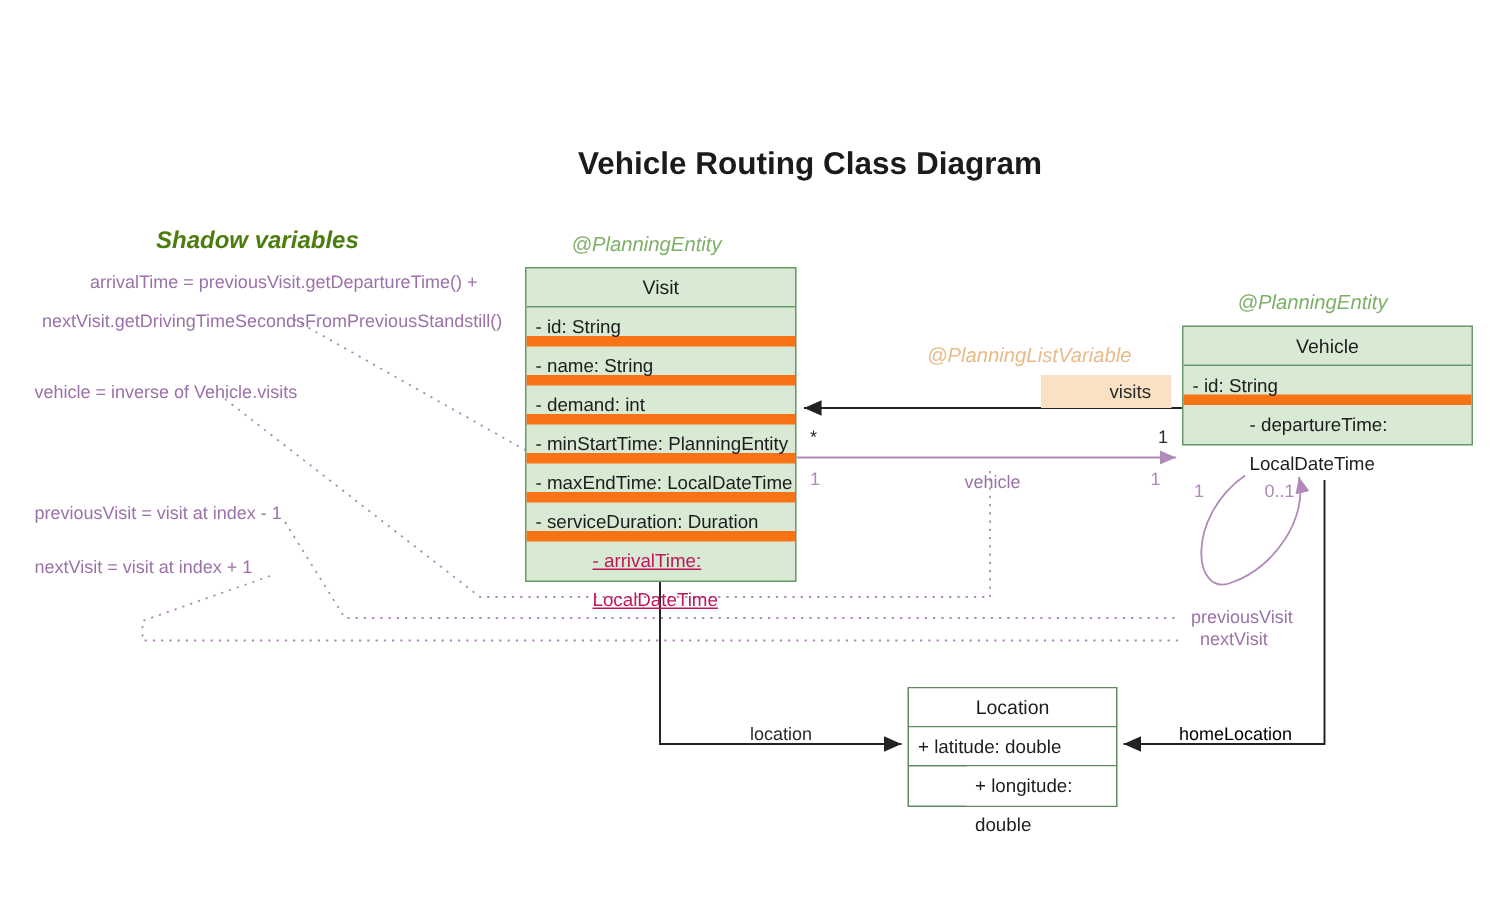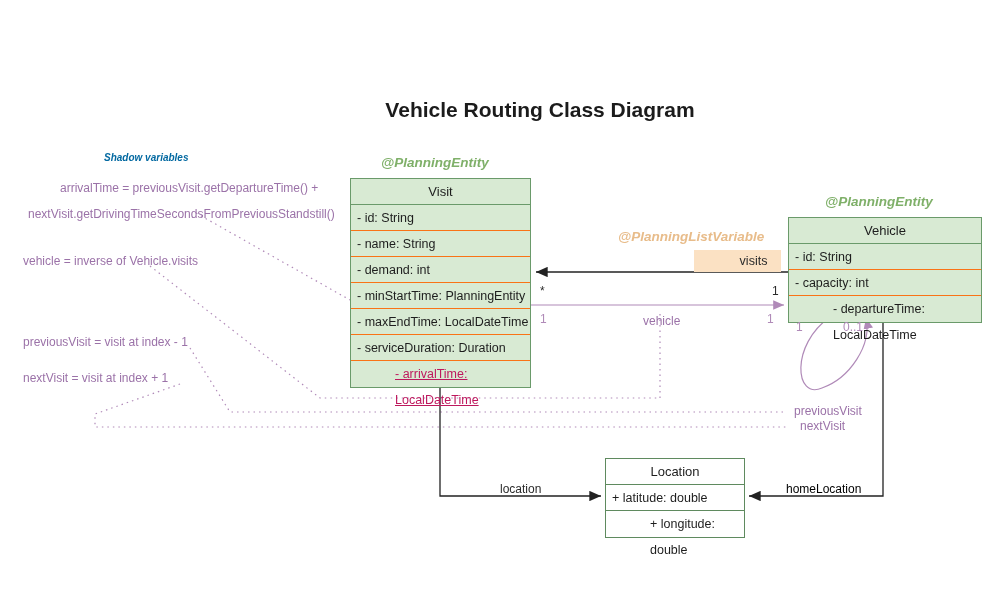--- a/index.html
+++ b/index.html
@@ -56,21 +56,21 @@
     color: #1d1d1d;
     border-bottom: 1px solid #6a9a6a;
     box-sizing: border-box;
   }
   .uml .attr {
     height: 26px;
     line-height: 26px;
     padding-left: 6px;
     font-size: 12.5px;
     color: #1d1d1d;
-    border-bottom: 1px solid #f97316;
+    border-bottom: 7px solid #f97316;
     box-sizing: border-box;
   }
   .uml .attr:last-child {
     border-bottom: none;
     margin-left: 38px;
   }
   .uml .attr.shadow {
     color: #be185d;
     text-decoration: underline;
   }
@@ -98,21 +98,21 @@
   #location-class .attr {
     background: #ffffff;
     border-bottom: 1px solid #5f8a5f;
   }
   #location-class .attr:last-child { border-bottom: none; }
 
   
   .stereotype {
     position: absolute;
     font-size: 13.5px;
-    font-weight: bold;
+    font-weight: normal;
     font-style: italic;
     color: #7fb069;
   }
   #st-visit { left: 381px; top: 155px; }
   #st-vehicle { left: 825px; top: 194px; }
   #st-listvar {
     left: 618px; top: 229px;
     color: #e8bc8a;
   }
   .listvar-box {
@@ -131,24 +131,24 @@
     font-size: 12.5px;
     color: #2b2b2b;
     padding-left: 32px;
   }
 
   
   #shadow-title {
     position: absolute;
     left: 104px;
     top: 152px;
-    font-size: 10px;
+    font-size: 16px;
     font-weight: bold;
     font-style: italic;
-    color: #0369a1;
+    color: #4d7c0f;
   }
   .shadow-line {
     position: absolute;
     font-size: 12px;
     color: #9b72a8;
     white-space: nowrap;
   }
   #sv-0 { left: 24px; top: 181px; margin-left: 36px; }
   #sv-1 { left: 28px; top: 207px; }
   #sv-2 { left: 23px; top: 254px; }
@@ -219,21 +219,20 @@
     <div class="attr">- minStartTime: PlanningEntity</div>
     <div class="attr">- maxEndTime: LocalDateTime</div>
     <div class="attr">- serviceDuration: Duration</div>
     <div class="attr shadow">- arrivalTime: LocalDateTime</div>
   </div>
 
   <div id="st-vehicle" class="stereotype">@PlanningEntity</div>
   <div class="uml" id="vehicle-class">
     <div class="cls-name">Vehicle</div>
     <div class="attr">- id: String</div>
-    <div class="attr">- capacity: int</div>
     <div class="attr">- departureTime: LocalDateTime</div>
   </div>
 
   <div class="uml" id="location-class">
     <div class="cls-name">Location</div>
     <div class="attr">+ latitude: double</div>
     <div class="attr">+ longitude: double</div>
   </div>
 
   <div id="st-listvar" class="stereotype">@PlanningListVariable</div>

